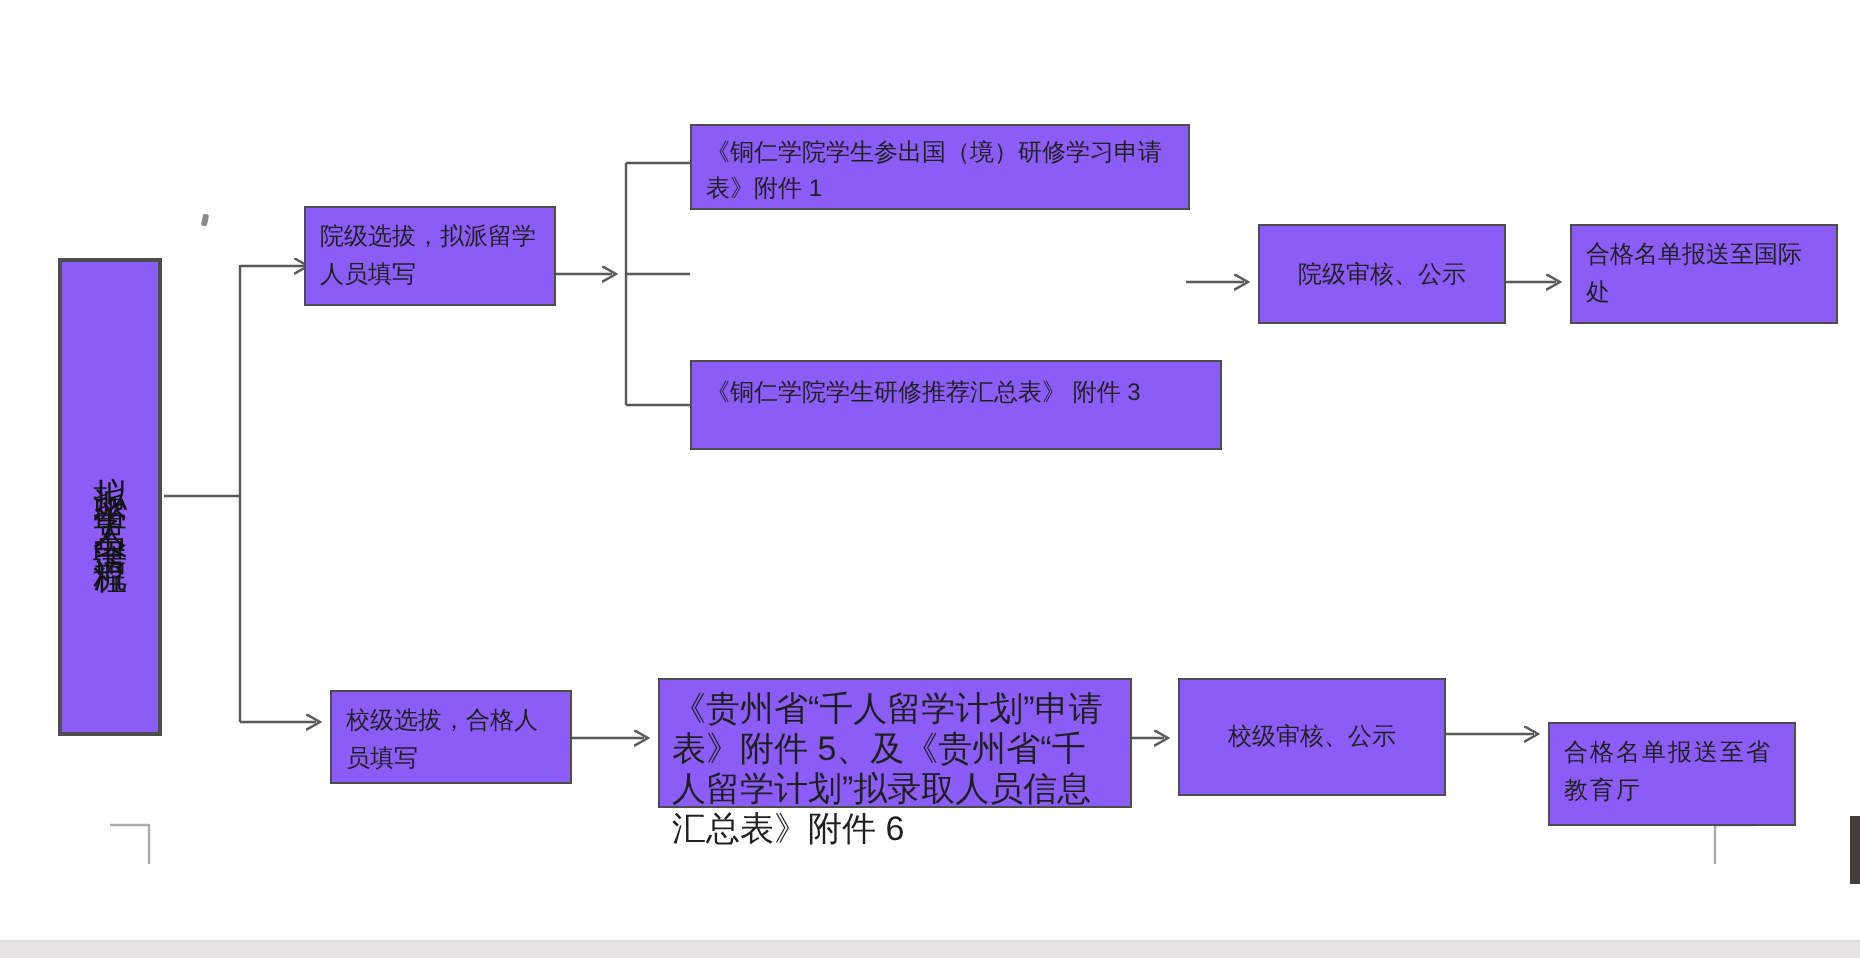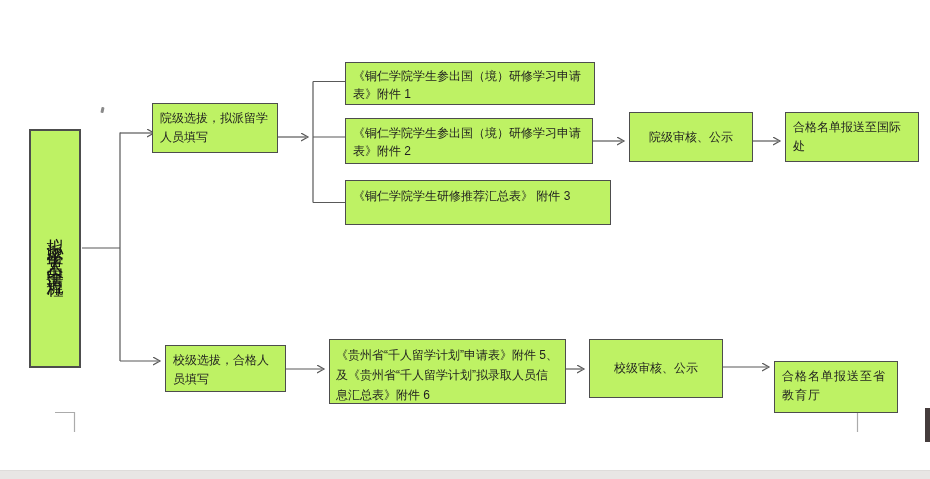--- a/index.html
+++ b/index.html
@@ -14,21 +14,21 @@
     overflow:hidden;
   }
   svg.connectors{
     position:absolute;left:0;top:0;
     width:930px;height:479px;
     pointer-events:none;
   }
   .box{
     position:absolute;
     box-sizing:border-box;
-    background:#bef264;
+    background:#8b5cf6;
     border:1.5px solid #4d4d4d;
     color:#1f1f1f;
     font-size:12px;
     line-height:19px;
     padding:5px 7px;
   }
   .box.centered{
     display:flex;align-items:center;justify-content:center;
     text-align:right;padding:2px;
   }
@@ -47,21 +47,21 @@
   }
   .college-selection{left:152px;top:103px;width:126px;height:50px;}
   .att1{left:345px;top:62px;width:250px;height:43px;line-height:18px;padding-top:4px;}
   .att2{left:345px;top:118px;width:248px;height:46px;line-height:18px;padding-top:5px;}
   .att3{left:345px;top:180px;width:266px;height:45px;line-height:18px;padding-top:6px;}
   .college-review{left:629px;top:112px;width:124px;height:50px;}
   .college-result{left:785px;top:112px;width:134px;height:50px;}
   .univ-selection{left:165px;top:345px;width:121px;height:47px;}
   .univ-attachments{
     left:329px;top:339px;width:237px;height:65px;
-    font-size:12px;line-height:20px;padding:5px 6px;
+    font-size:17px;line-height:20px;padding:5px 6px;
   }
   .univ-review{left:589px;top:339px;width:134px;height:59px;}
   .univ-result{left:774px;top:341px;width:124px;height:52px;letter-spacing:1px;margin-top:20px;}
   .stray-mark{
     position:absolute;left:101px;top:107px;
     width:3px;height:6px;background:#8a8a8a;
     border-radius:1px;transform:rotate(12deg);
   }
   .scrollbar-thumb{
     position:absolute;left:925px;top:408px;
@@ -112,23 +112,20 @@
   <div class="box title-box">
     <span>拟派留学人员申请流程</span>
   </div>
 
   <div class="box college-selection">
     <span>院级选拔，拟派留学人员填写</span>
   </div>
   <div class="box att1">
     <span>《铜仁学院学生参出国（境）研修学习申请表》附件 1</span>
   </div>
-  <div class="box att2">
-    <span>《铜仁学院学生参出国（境）研修学习申请表》附件 2</span>
-  </div>
   <div class="box att3">
     <span>《铜仁学院学生研修推荐汇总表》 附件 3</span>
   </div>
   <div class="box centered college-review">
     <span>院级审核、公示</span>
   </div>
   <div class="box univ-selection">
     <span>校级选拔，合格人员填写</span>
   </div>
 

